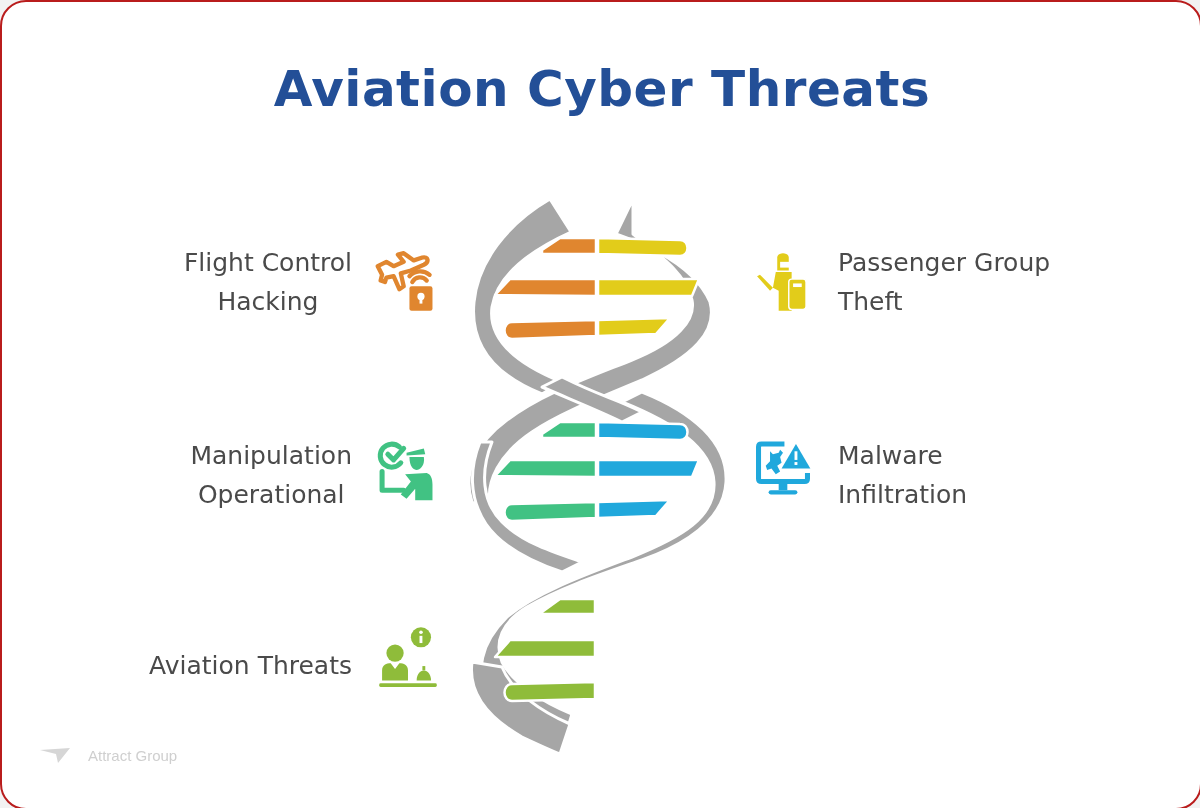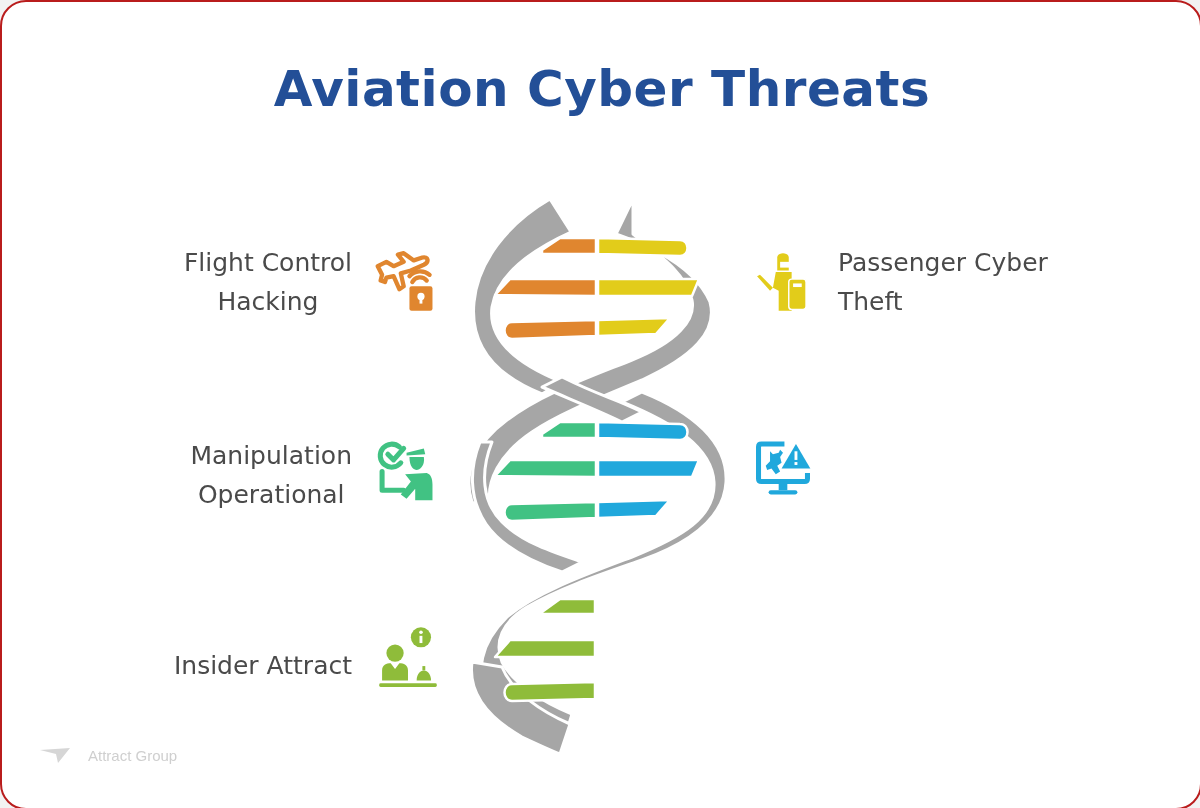--- a/index.html
+++ b/index.html
@@ -71,29 +71,33 @@
       <path fill="#8fbc3a" d="M493,655 L508,638 L593,638 L593,655 Z"></path>
       <path fill="#8fbc3a" d="M510,682 L593,680 L593,697 L510,699 C500,699 500,682 510,682 Z"></path>
     </g>
   </svg>
 
   <div class="label left" style="top:241px;">
     <div>Flight Control</div>
     <div>Hacking</div>
   </div>
   <div class="label right" style="top:241px;">
-    <div>Passenger Cyber</div>
+    <div>Passenger Group</div>
     <div>Theft</div>
   </div>
   <div class="label left" style="top:434px;">
     <div>Manipulation</div>
     <div>Operational</div>
   </div>
+  <div class="label right" style="top:434px;">
+    <div>Malware</div>
+    <div>Infiltration</div>
+  </div>
   <div class="label left" style="top:644px;">
-    <div>Insider Attract</div>
+    <div>Aviation Threats</div>
   </div>
 
   <svg class="icon" style="left:370px; top:244px;" viewBox="0 0 100 100">
     <g fill="none" stroke="#e0862f" stroke-width="6" stroke-linecap="round" stroke-linejoin="round">
       <path d="M8,28 L20,22 L30,28 L44,22 L36,12 L44,10 L58,20 L70,16 C78,14 80,22 72,26 L54,34 L40,38 L44,56 L38,60 L30,42 L20,44 L18,50 L12,48 L14,40 Z"></path>
       <path d="M52,42 A20,20 0 0 1 80,40"></path>
       <path d="M56,50 A12,12 0 0 1 76,48"></path>
     </g>
     <rect x="52" y="56" width="32" height="34" rx="3" fill="#e0862f"></rect>
     <circle cx="68" cy="70" r="5" fill="#ffffff"></circle>

